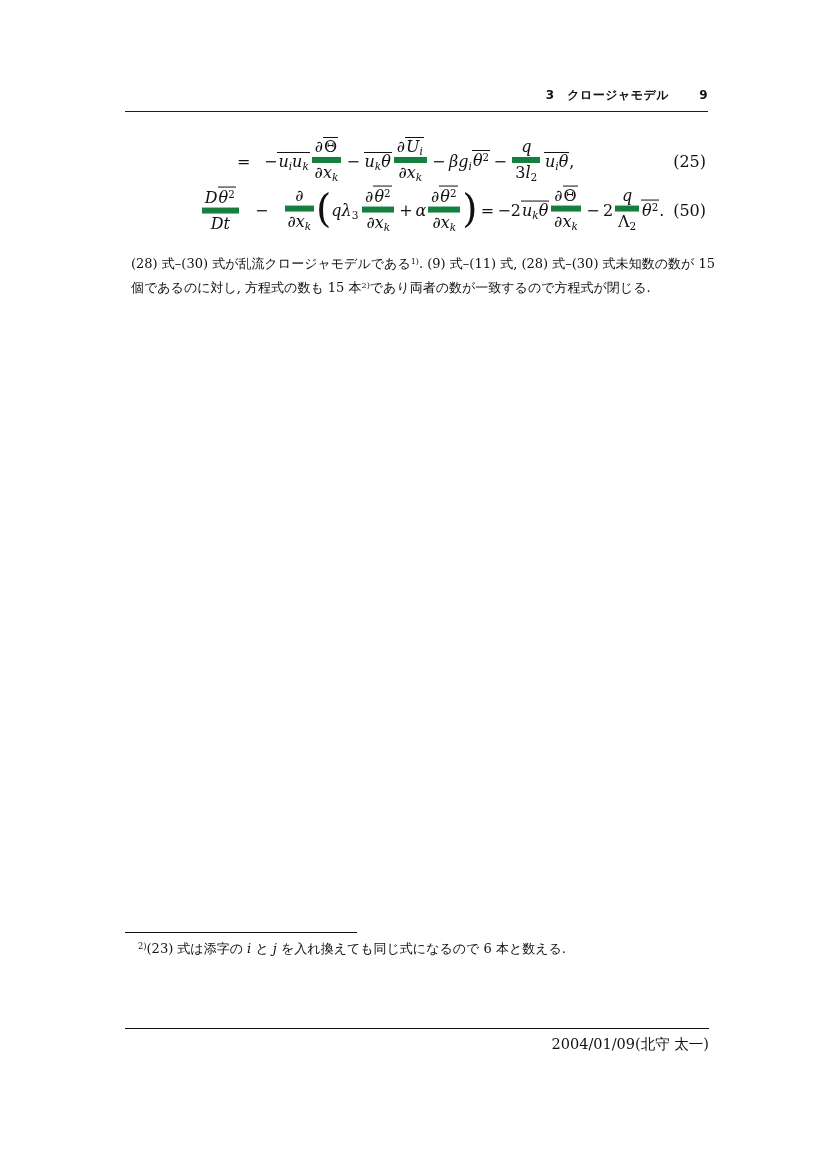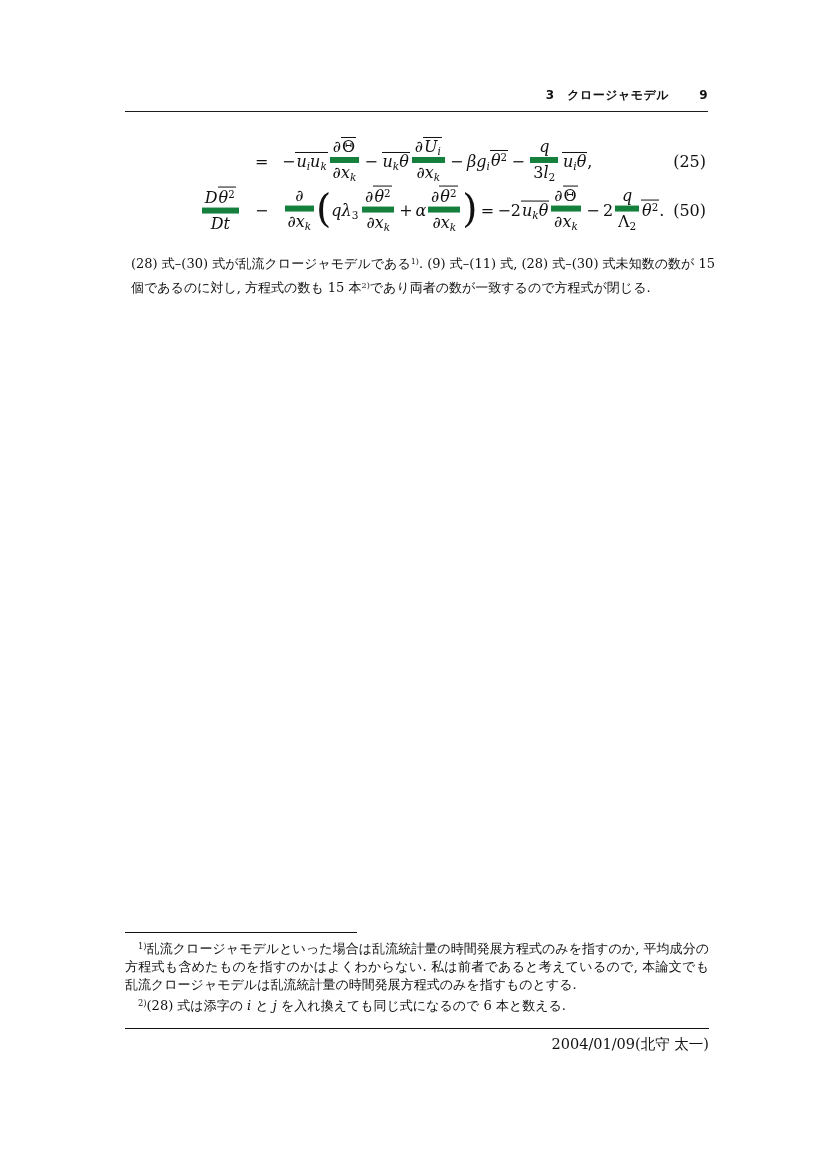--- a/index.html
+++ b/index.html
@@ -30,21 +30,21 @@
   .equation {
     position: absolute; left: 125px; width: 583px;
     font-size: 16px; line-height: 1.15;
   }
   #eq29 { top: 138px; height: 48px; }
   #eq30 { top: 186px; height: 50px; }
   .eq-content {
     position: absolute; top: 50%; transform: translateY(-50%);
     white-space: nowrap; display: inline-block;
   }
-  #eq29 .eq-content { left: 130px; }
+  #eq29 .eq-content { left: 112px; }
   #eq30 .eq-content { left: 75px; }
   .eq-number {
     position: absolute; right: 2px; top: 50%; transform: translateY(-50%);
   }
 
   
   .mi { font-style: italic; }
   .mr { font-style: normal; }
   .msub { font-size: 0.66em; font-style: italic; vertical-align: -0.32em; letter-spacing: 0; }
   .msubr { font-size: 0.66em; vertical-align: -0.32em; }
@@ -108,20 +108,19 @@
 
   <div class="equation" id="eq30">
     <span class="eq-content"><span class="frac"><span class="num"><span class="mi">D</span><span class="ov"><span class="mi">θ</span><span class="msup">2</span></span></span><span class="den"><span class="mi">Dt</span></span></span><span class="msp" style="width: 0.9em;"></span><span class="mr">−</span><span class="msp" style="width: 0.9em;"></span><span class="frac"><span class="num"><span class="mr">∂</span></span><span class="den"><span class="mr">∂</span><span class="mi">x</span><span class="msub">k</span></span></span><span class="mbig">(</span><span class="mi">qλ</span><span class="msubr">3</span><span class="msp" style="width: 0.12em;"></span><span class="frac"><span class="num"><span class="mr">∂</span><span class="ov"><span class="mi">θ</span><span class="msup">2</span></span></span><span class="den"><span class="mr">∂</span><span class="mi">x</span><span class="msub">k</span></span></span><span class="msp" style="width: 0.18em;"></span><span class="mr">+</span><span class="msp" style="width: 0.18em;"></span><span class="mi">α</span><span class="frac"><span class="num"><span class="mr">∂</span><span class="ov"><span class="mi">θ</span><span class="msup">2</span></span></span><span class="den"><span class="mr">∂</span><span class="mi">x</span><span class="msub">k</span></span></span><span class="mbig">)</span><span class="msp" style="width: 0.2em;"></span><span class="mr">=</span><span class="msp" style="width: 0.2em;"></span><span class="mr">−2</span><span class="ov"><span class="mi">u</span><span class="msub">k</span><span class="mi">θ</span></span><span class="frac"><span class="num"><span class="mr">∂</span><span class="ov"><span class="mr">Θ</span></span></span><span class="den"><span class="mr">∂</span><span class="mi">x</span><span class="msub">k</span></span></span><span class="msp" style="width: 0.22em;"></span><span class="mr">−</span><span class="msp" style="width: 0.22em;"></span><span class="mr">2</span><span class="frac"><span class="num"><span class="mi">q</span></span><span class="den"><span class="mr">Λ</span><span class="msubr">2</span></span></span><span class="ov"><span class="mi">θ</span><span class="msup">2</span></span><span class="mr">.</span></span>
     <span class="eq-number">(50)</span>
   </div>
 
   <p class="body-text"><span class="mr">(28) 式–(30) 式が乱流クロージャモデルである</span><span class="msup">1)</span><span class="mr">. (9) 式–(11) 式, (28) 式–(30) 式未知数の数が 15 個であるのに対し, 方程式の数も 15 本</span><span class="msup">2)</span><span class="mr">であり両者の数が一致するので方程式が閉じる.</span></p>
 
   <div class="footnote-rule"></div>
   <div class="footnotes">
-    <p class="footnote"><span class="msup">1)</span><span class="mr">乱流クロージャモデルといった場合は乱流統計量の時間発展方程式のみを指すのか, 平均成分の方程式も含めたものを指すのかはよくわからない. 私は前者であると考えているので, 本論文でも乱流クロージャモデルは乱流統計量の時間発展方程式のみを指すものとする.</span></p>
-    <p class="footnote"><span class="msup">2)</span><span class="mr">(28) 式は添字の </span><span class="mi">i</span><span class="mr"> と </span><span class="mi">j</span><span class="mr"> を入れ換えても同じ式になるので 6 本と数える.</span></p>
+    <p class="footnote"><span class="msup">2)</span><span class="mr">(23) 式は添字の </span><span class="mi">i</span><span class="mr"> と </span><span class="mi">j</span><span class="mr"> を入れ換えても同じ式になるので 6 本と数える.</span></p>
   </div>
 
   <div class="bottom-rule"></div>
   <div class="date-line">2004/01/09(北守 太一)</div>
 
 </div>
 
 </body></html>

